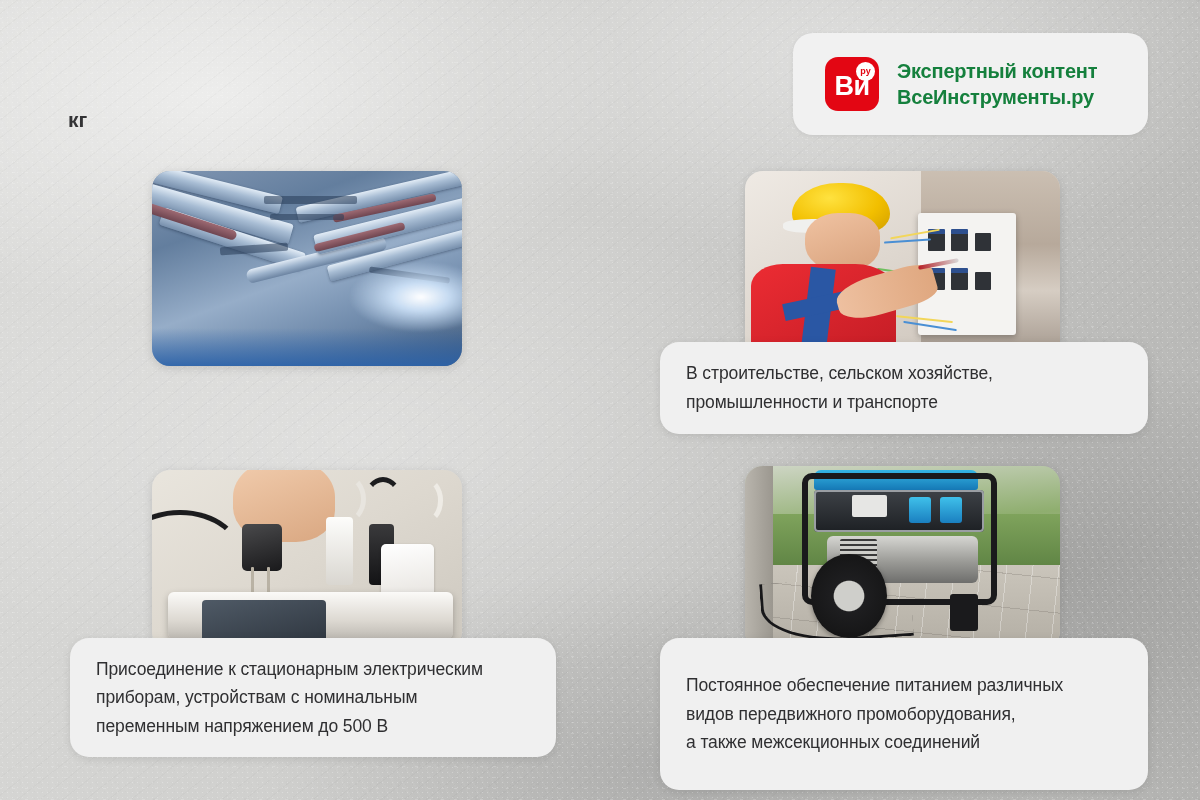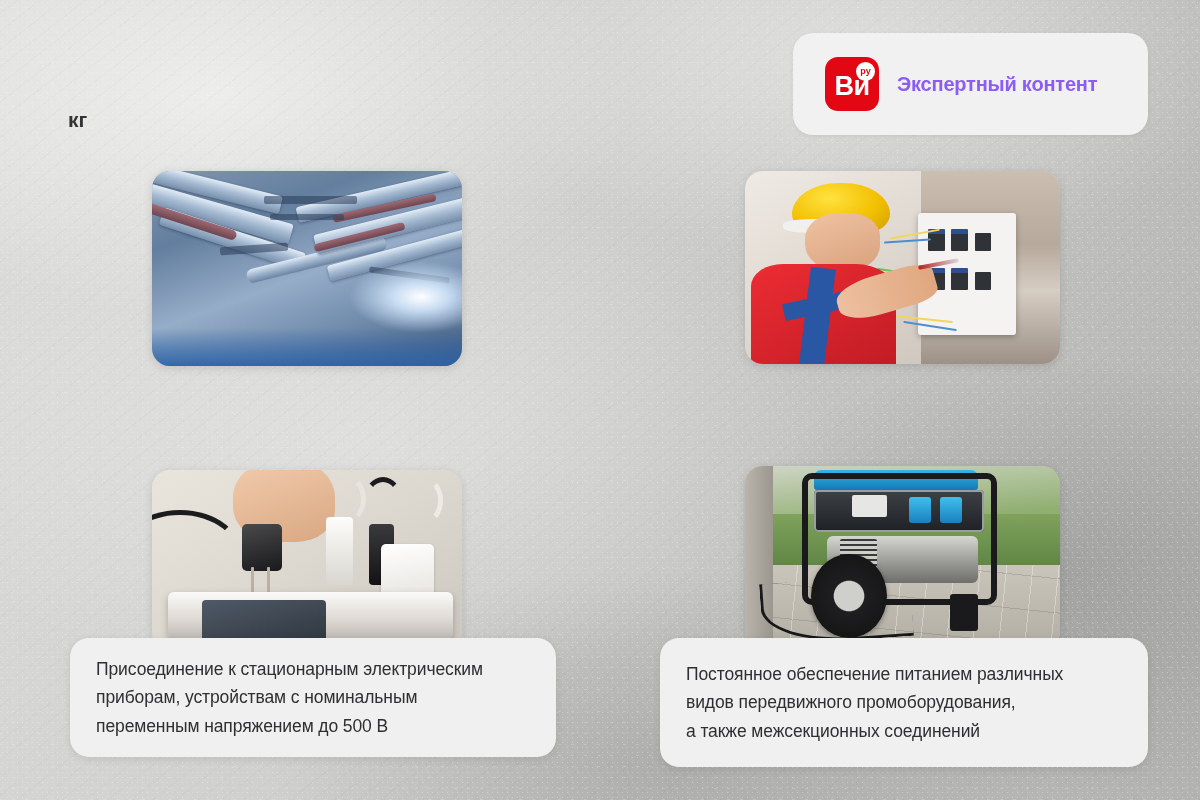--- a/index.html
+++ b/index.html
@@ -66,21 +66,21 @@
     color:#fff; font-size:27px; font-weight:bold; line-height:1;
     letter-spacing:-.5px; margin-top:4px;
   }
   .logo-tile .ru{
     position:absolute; top:5px; right:4px;
     width:19px; height:19px; border-radius:50%; background:#fff;
     color:#e30613; font-size:9px; font-weight:bold; line-height:19px;
     text-align:center;
   }
   .badge-text{ display:flex; flex-direction:column; gap:3px; }
-  .badge-text span{ font-size:20px; font-weight:bold; color:#8b5cf6; letter-spacing:-.2px; white-space:nowrap; }
+  .badge-text span{ font-size:20px; font-weight:bold; color:#15803d; letter-spacing:-.2px; white-space:nowrap; }
 
   
   .photo{
     position:absolute; border-radius:18px; overflow:hidden; z-index:2;
     box-shadow:0 2px 10px rgba(0,0,0,.13);
   }
   .ph1{ left:152px; top:171px; width:310px; height:195px; }
   .ph2{ left:745px; top:171px; width:315px; height:193px; }
   .ph3{ left:152px; top:470px; width:310px; height:180px; }
   .ph4{ left:745px; top:466px; width:315px; height:183px; }
@@ -267,36 +267,37 @@
     display:flex; align-items:center;
     padding:0 26px;
   }
   .card p{
     font-size:17.5px; line-height:1.63; color:#2f2f31;
     letter-spacing:-.1px; white-space:pre-line;
   }
   .c1{ left:70px;  top:342px; width:486px; height:92px; }
   .c2{ left:660px; top:342px; width:488px; height:92px; }
   .c3{ left:70px;  top:638px; width:486px; height:119px; }
-  .c4{ left:660px; top:638px; width:488px; height:129px; }
+  .c4{ left:660px; top:638px; width:488px; height:152px; }
 </style>
 </head>
 <body>
 
 <div class="canvas">
 
   <div class="subtitle">кг</div>
 
   <div class="badge">
     <div class="logo-tile">
       <span class="vi">Ви</span>
       <span class="ru">ру</span>
     </div>
     <div class="badge-text">
       <span>Экспертный контент</span>
+      <span>ВсеИнструменты.ру</span>
     </div>
   </div>
 
   <div class="photo ph1">
     <div class="art-hvac">
       <div class="duct" style="left:-4%;top:4%;width:46%;height:9%;transform:rotate(14deg);"></div>
       <div class="duct" style="left:-6%;top:16%;width:52%;height:11%;transform:rotate(16deg);"></div>
       <div class="duct" style="left:2%;top:30%;width:48%;height:9%;transform:rotate(18deg);"></div>
       <div class="pipe red" style="left:-8%;top:22%;width:36%;height:5%;transform:rotate(18deg);"></div>
       <div class="pipe" style="left:30%;top:42%;width:46%;height:7%;transform:rotate(-14deg);"></div>
@@ -375,20 +376,24 @@
       <div class="socket" style="left:52%;"></div>
       <div class="socket" style="left:62%;"></div>
       <div class="engine"></div>
       <div class="vent"></div>
       <div class="wheel"></div>
       <div class="foot"></div>
       <div class="cable"></div>
     </div>
   </div>
 
+  <div class="card c2">
+    <p>В строительстве, сельском хозяйстве,
+промышленности и транспорте</p>
+  </div>
   <div class="card c3">
     <p>Присоединение к стационарным электрическим
 приборам, устройствам с номинальным
 переменным напряжением до 500 В</p>
   </div>
   <div class="card c4">
     <p>Постоянное обеспечение питанием различных
 видов передвижного промоборудования,
 а также межсекционных соединений</p>
   </div>

